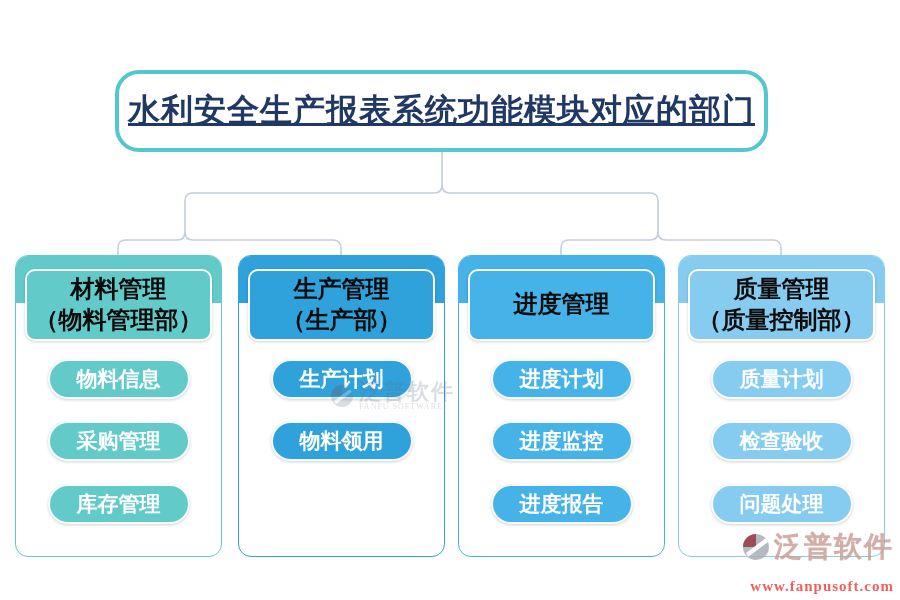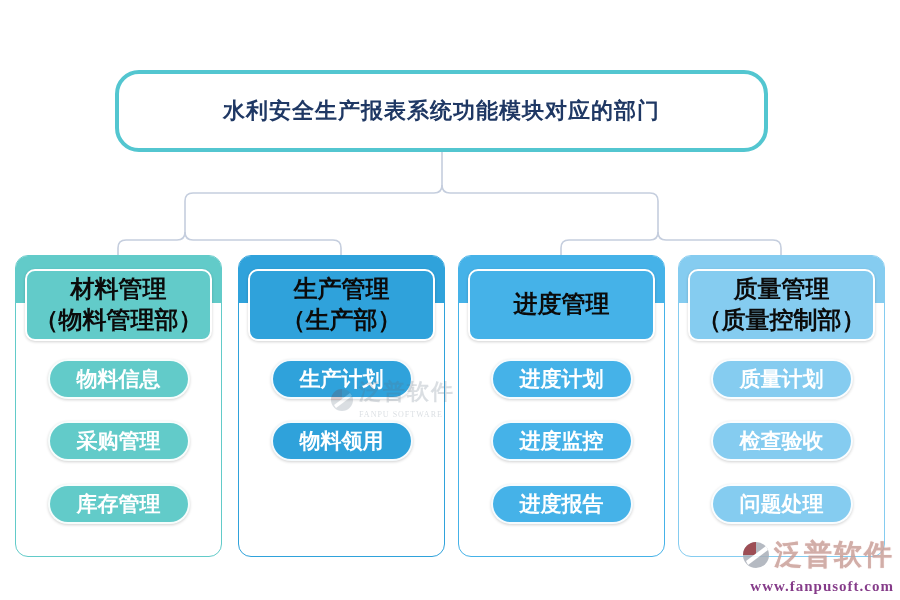--- a/index.html
+++ b/index.html
@@ -9,21 +9,21 @@
   }
   .canvas{position:relative;width:900px;height:600px;}
 
   
   .title-box{
     position:absolute;left:115px;top:70px;width:653px;height:82px;
     box-sizing:border-box;border:4px solid #53c6d0;border-radius:24px;
     background:#ffffff;display:flex;align-items:center;justify-content:center;
   }
   .title-box span{
-    font-size:22px;font-weight:bold;color:#1f3864;letter-spacing:1px;white-space:nowrap;
+    font-size:32px;font-weight:bold;color:#1f3864;letter-spacing:1px;white-space:nowrap;text-decoration:underline;
   }
 
   
   .connector{position:absolute;left:0;top:0;width:900px;height:600px;pointer-events:none;}
   .connector path{fill:none;stroke-width:1.6px;}
 
   
   .column{
     position:absolute;top:255px;width:207px;height:302px;box-sizing:border-box;
     background:#ffffff;border:1px solid var(--col);border-radius:13px;
@@ -51,34 +51,34 @@
   }
   .col-btn.b0{top:103px;} .col-btn.b1{top:165px;} .col-btn.b2{top:228px;}
 
   
   .watermark{
     position:absolute;left:330px;top:381px;display:flex;align-items:center;gap:5px;
     opacity:.22;pointer-events:none;
   }
   .watermark .wm-texts{display:flex;flex-direction:column;line-height:1;}
   .watermark .wm-main{font-size:22px;font-weight:bold;color:#5c6f80;letter-spacing:2px;}
-  .watermark .wm-sub{font-size:8px;color:#5c6f80;letter-spacing:1px;margin-top:8px;}
+  .watermark .wm-sub{font-size:8px;color:#5c6f80;letter-spacing:1px;margin-top:0;}
 
   
   .logo{
     position:absolute;right:6px;bottom:5px;display:flex;flex-direction:column;
     align-items:flex-end;opacity:.85;
   }
   .logo .logo-row{display:flex;align-items:center;gap:3px;}
   .logo .logo-name{
     font-size:28px;font-weight:bold;color:#c9a09a;letter-spacing:2px;
     text-shadow:0 0 1px rgba(210,120,110,.6);
   }
   .logo .logo-url{
-    font-size:15px;font-weight:bold;color:#701a75;letter-spacing:1px;margin-top:4px;
+    font-size:15px;font-weight:bold;color:#ef4444;letter-spacing:1px;margin-top:12px;
   }
 </style>
 </head>
 <body>
 
 <div class="canvas">
 
   <svg class="connector" viewBox="0 0 900 600" xmlns="http://www.w3.org/2000/svg">
     <path d="M442 152 L442 185 Q442 193 434 193 L193 193 Q185 193 185 201 L185 232 Q185 240 177 240 L126 240 Q118 240 118 248 L118 256" stroke="#c5cede"></path>
     <path d="M185 232 Q185 240 193 240 L333 240 Q341 240 341 248 L341 256" stroke="#c5cede"></path>

